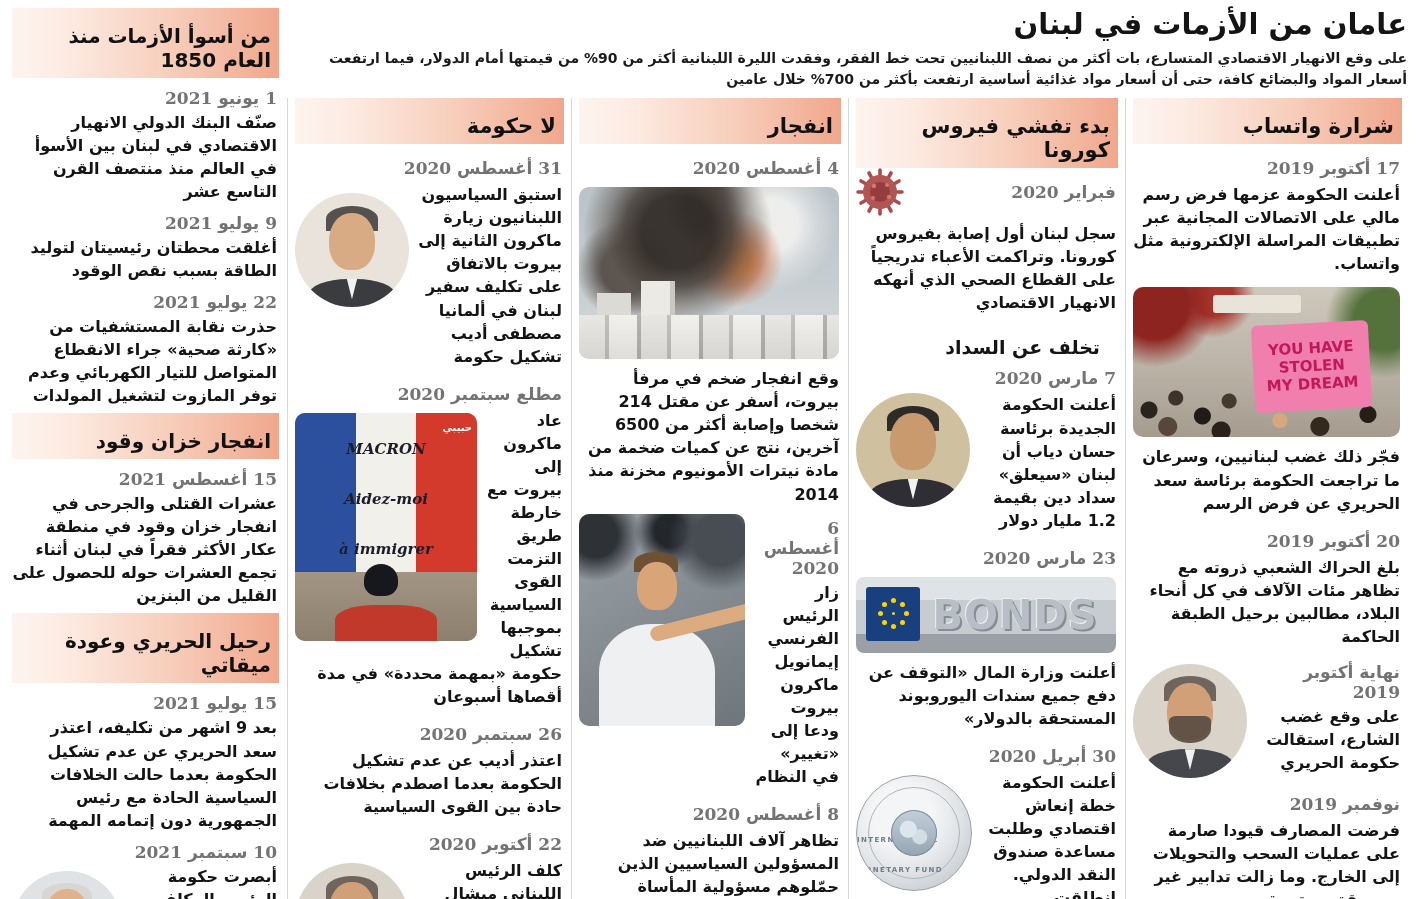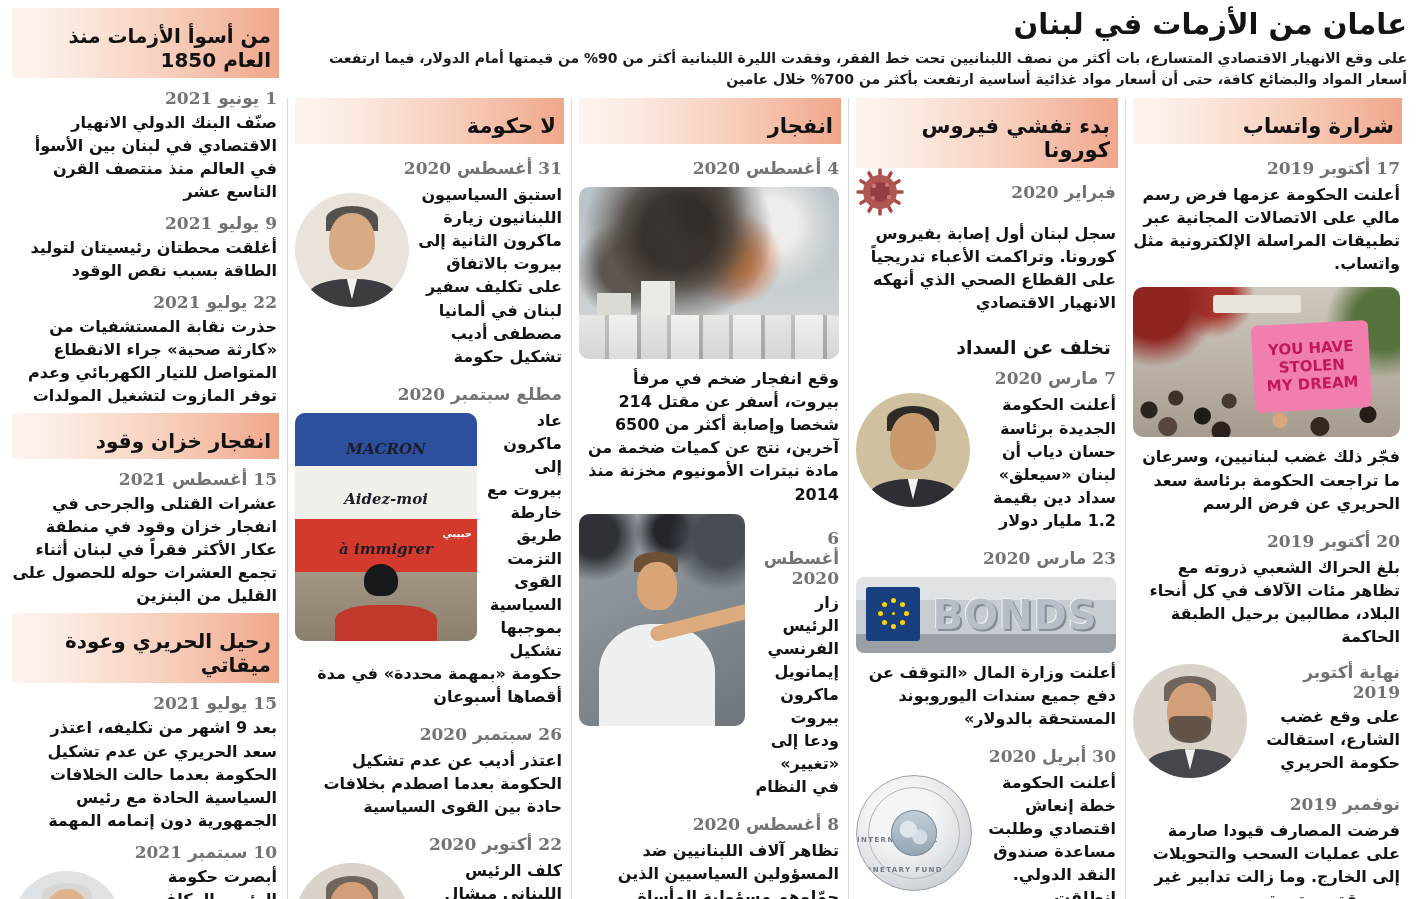--- a/index.html
+++ b/index.html
@@ -17,21 +17,21 @@
   .col-whatsapp{width:284px;}
   .col-covid{width:277px;}
   .col-explosion{width:277px;}
   .col-nogov{width:284px;}
   .bar{background:linear-gradient(to left,#f0a78c 0%,#f7cdba 40%,#fcebe2 80%,#fdf4ef 100%);
        font-size:21px;font-weight:800;color:#111;padding:16px 8px 6px;margin:0 -2px 4px 0;clear:both;}
   .worst-col .bar{font-size:20px;}
   .date{clear:both;color:#737373;font-size:17px;font-weight:700;margin:10px 0 3px;
         font-family:"DejaVu Serif","DejaVu Sans",serif;}
   .txt{font-size:16px;font-weight:600;line-height:1.44;margin:2px 0 6px;}
-  .subhead{font-size:19px;font-weight:800;margin:16px 5px 0;}
+  .subhead{font-size:19px;font-weight:800;margin:16px 16px 0;}
   .media-row{display:flex;align-items:flex-start;gap:8px;margin:2px 0 6px;}
   .media-row .side{flex:1;min-width:0;}
   .media-row .txt{margin:0;}
   .float-l{float:left;margin:4px 10px 6px 0;}
   
   .portrait{width:114px;height:114px;border-radius:50%;position:relative;overflow:hidden;flex-shrink:0;background:var(--bg);}
   .p-hair{position:absolute;top:11%;left:27%;width:46%;height:22%;background:var(--hair);border-radius:50% 50% 0 0;}
   .p-face{position:absolute;top:17%;left:30%;width:40%;height:50%;background:var(--skin);border-radius:48% 48% 44% 44%;}
   .p-beard{position:absolute;top:46%;left:32%;width:36%;height:24%;background:var(--beard,transparent);border-radius:18% 18% 52% 52%;opacity:.9;}
   .p-body{position:absolute;bottom:-5%;left:12%;width:76%;height:30%;background:var(--suit);border-radius:45% 45% 0 0;}
@@ -104,21 +104,21 @@
      background:radial-gradient(circle at 85% 12%,#474d53 0 26px,transparent 52px),
        radial-gradient(circle at 10% 10%,#2e3236 0 22px,transparent 46px),
        radial-gradient(circle at 55% 8%,#23262b 0 16px,transparent 36px),
        linear-gradient(150deg,#9aa1a7,#6e757b);}
   .mc-shirt{position:absolute;bottom:-4px;left:12%;width:70%;height:50%;background:#eef0f1;border-radius:45% 45% 0 0;}
   .mc-hair{position:absolute;top:18%;left:33%;width:44px;height:20px;background:#6e5134;border-radius:50% 50% 0 0;}
   .mc-head{position:absolute;top:23%;left:35%;width:40px;height:48px;background:#d9a478;border-radius:46% 46% 42% 42%;}
   .mc-arm{position:absolute;top:48%;right:-10px;width:64%;height:15px;background:#dcab80;border-radius:8px;transform:rotate(-14deg);}
   
   .sign-photo{width:182px;height:228px;border-radius:10px;overflow:hidden;position:relative;background:#b7a894;flex-shrink:0;}
-  .sp-flag{position:absolute;left:0;right:0;top:0;height:70%;display:flex;direction:ltr;flex-direction:column;}
+  .sp-flag{position:absolute;left:0;right:0;top:0;height:70%;display:flex;direction:ltr;}
   .sp-band{flex:1;} .sp-blue{background:#2c4f9e;} .sp-white{background:#f2f0ea;} .sp-red{background:#d33a2c;position:relative;}
   .sp-extra{position:absolute;top:8px;right:5px;color:#fff;font-size:10px;font-weight:600;}
   .sp-text{position:absolute;left:0;right:0;top:0;height:66%;direction:ltr;color:#1d1d2a;font-weight:600;
      display:flex;flex-direction:column;justify-content:space-around;align-items:center;padding:12px 6px 8px;
      font-size:15px;font-family:"DejaVu Serif",serif;font-style:italic;z-index:2;}
   .sp-person{position:absolute;bottom:0;left:0;right:0;height:30%;background:linear-gradient(#a39584,#8d7f6e);}
   .sp-head{position:absolute;left:38%;top:-8px;width:34px;height:32px;background:#17181c;border-radius:50% 50% 40% 40%;}
   .sp-shirt{position:absolute;left:22%;bottom:0;width:56%;height:52%;background:#c0392b;border-radius:40% 40% 0 0;}
   
   .virus-row{display:flex;align-items:flex-start;gap:6px;}
@@ -227,21 +227,21 @@
         </p>
       </div>
 
       <div class="col col-explosion">
         <div class="bar">انفجار</div>
         <div class="date">4 أغسطس 2020</div>
         <div class="explosion-photo"></div>
         <p class="txt">وقع انفجار ضخم في مرفأ بيروت، أسفر عن مقتل 214 شخصا وإصابة أكثر من 6500 آخرين، نتج عن كميات ضخمة من مادة نيترات الأمونيوم مخزنة منذ 2014</p>
         <div class="media-row">
           <div class="side">
-            <div class="date" style="margin-top:14px">6 أغسطس 2020</div>
+            <div class="date" style="margin-top:4px">6 أغسطس 2020</div>
             <p class="txt">زار الرئيس الفرنسي إيمانويل ماكرون بيروت ودعا إلى «تغيير» في النظام</p>
           </div>
           <div class="macron-photo">
             <div class="mc-shirt"></div>
             <div class="mc-hair"></div>
             <div class="mc-head"></div>
             <div class="mc-arm"></div>
           </div>
         </div>
         <div class="date">8 أغسطس 2020</div>

